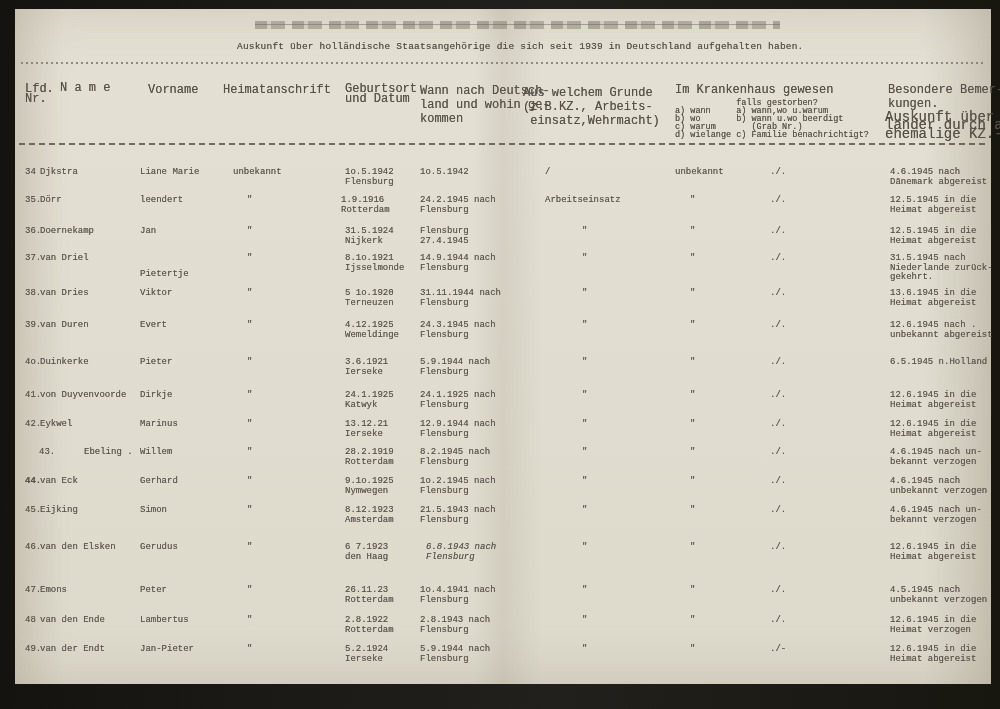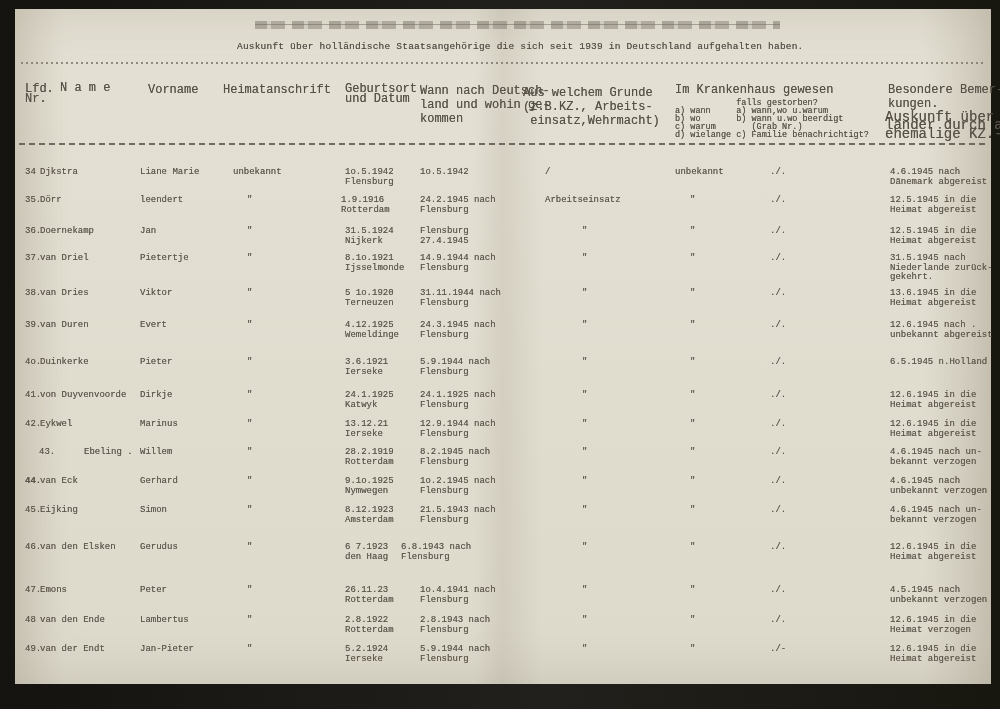--- a/index.html
+++ b/index.html
@@ -121,21 +121,21 @@
 27.4.1945</div>
         <div class="cell" style="left: 567px;">"</div>
         <div class="cell" style="left: 675px;">"</div>
         <div class="cell" style="left: 755px;">./.</div>
         <div class="cell" style="left: 875px;">12.5.1945 in die
 Heimat abgereist</div>
       </div>
       <div class="row" style="top: 245px;">
         <div class="cell" style="left: 10px;">37.</div>
         <div class="cell" style="left: 25px;">van Driel</div>
-        <div class="cell" style="left: 125px;">Pietertje</div>
+        <div class="cell" style="left: 125px; margin-top: 16px;">Pietertje</div>
         <div class="cell" style="left: 232px;">"</div>
         <div class="cell" style="left: 330px;">8.1o.1921
 Ijsselmonde</div>
         <div class="cell" style="left: 405px;">14.9.1944 nach
 Flensburg</div>
         <div class="cell" style="left: 567px;">"</div>
         <div class="cell" style="left: 675px;">"</div>
         <div class="cell" style="left: 755px;">./.</div>
         <div class="cell" style="left: 875px;">31.5.1945 nach
 Niederlande zurück-
@@ -260,21 +260,21 @@
         <div class="cell" style="left: 875px;">4.6.1945 nach un-
 bekannt verzogen</div>
       </div>
       <div class="row" style="top: 534px;">
         <div class="cell" style="left: 10px;">46.</div>
         <div class="cell" style="left: 25px;">van den Elsken</div>
         <div class="cell" style="left: 125px;">Gerudus</div>
         <div class="cell" style="left: 232px;">"</div>
         <div class="cell" style="left: 330px;">6 7.1923
 den Haag</div>
-        <div class="cell" style="left: 386px;">6.8.1943 nach
+        <div class="cell" style="left: 411px; font-style: italic;">6.8.1943 nach
 Flensburg</div>
         <div class="cell" style="left: 567px;">"</div>
         <div class="cell" style="left: 675px;">"</div>
         <div class="cell" style="left: 755px;">./.</div>
         <div class="cell" style="left: 875px;">12.6.1945 in die
 Heimat abgereist</div>
       </div>
       <div class="row" style="top: 577px;">
         <div class="cell" style="left: 10px;">47.</div>
         <div class="cell" style="left: 25px;">Emons</div>

